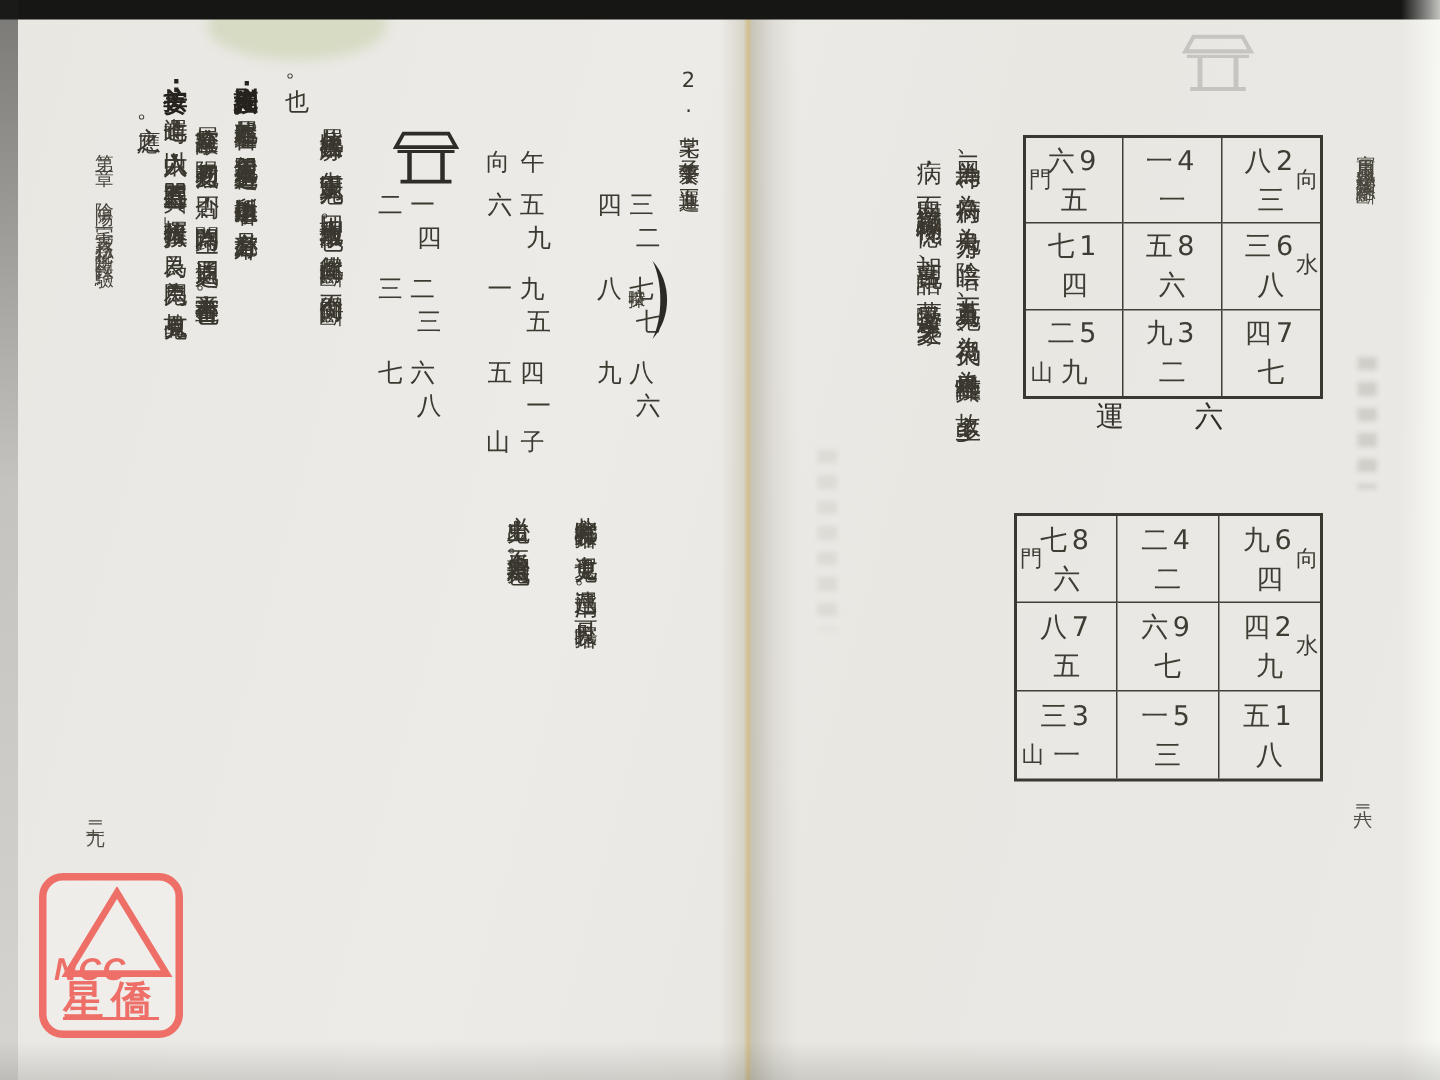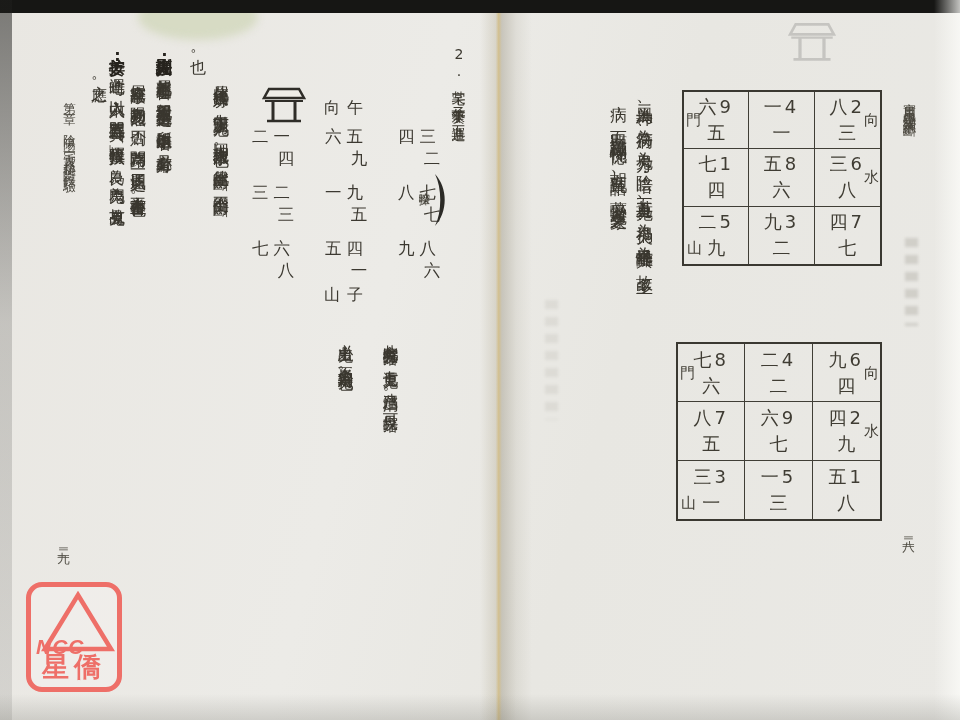--- a/index.html
+++ b/index.html
@@ -46,21 +46,21 @@
   .lc-cell{display:flex;flex-direction:column;align-items:flex-start;color:#3c3931;}
   .lc-pair{font-size:16.5px;letter-spacing:5px;white-space:nowrap;}
   .lc-below{font-size:16.5px;align-self:center;margin-left:22px;}
   .hlabel{font-size:16px;letter-spacing:7px;color:#3c3931;white-space:nowrap;}
   
   .logo{left:26px;top:582px;width:96px;height:110px;border:5px solid #ee6f68;border-radius:16px;
     background:rgba(255,252,250,.25);box-sizing:border-box;}
   .logo .ncc{position:absolute;left:5px;top:48px;font-family:Liberation Sans, sans-serif;
     font-style:italic;font-weight:bold;font-size:21px;color:#ee6f68;letter-spacing:1px;}
   .logo .brand{position:absolute;left:0;right:0;bottom:2px;text-align:center;font-size:27px;
-    font-weight:bold;color:#ee6f68;letter-spacing:5px;}
+    font-weight:bold;color:#ee6f68;letter-spacing:5px;text-decoration:underline;}
   .ghost{opacity:.18;filter:grayscale(1) blur(.4px);}
 </style>
 </head>
 <body>
 
 <div id="photo">
 
   <div class="abs stain"></div>
   <div class="abs gutter"></div>
   <div class="abs smudge" style="left:905px;top:238px;height:88px;"></div>
@@ -117,20 +117,21 @@
       </div>
       <div class="gcell">
         <div class="pair">九3</div>
         <div class="below">二</div>
       </div>
       <div class="gcell">
         <div class="pair">四7</div>
         <div class="below">七</div>
       </div>
     </div>
+    <div class="abs gcap" style="left:200px;top:252px;width:160px;">運　六</div>
 
     <div class="abs sgrid" style="left:176px;top:329px;width:202px;height:175px;grid-template-columns:1fr 1fr 1fr;grid-template-rows:1fr 1fr 1fr;">
       <div class="gcell">
         <span class="annot aleft">門</span>
         <div class="pair">七8</div>
         <div class="below">六</div>
       </div>
       <div class="gcell">
         <div class="pair">二4</div>
         <div class="below">二</div>

